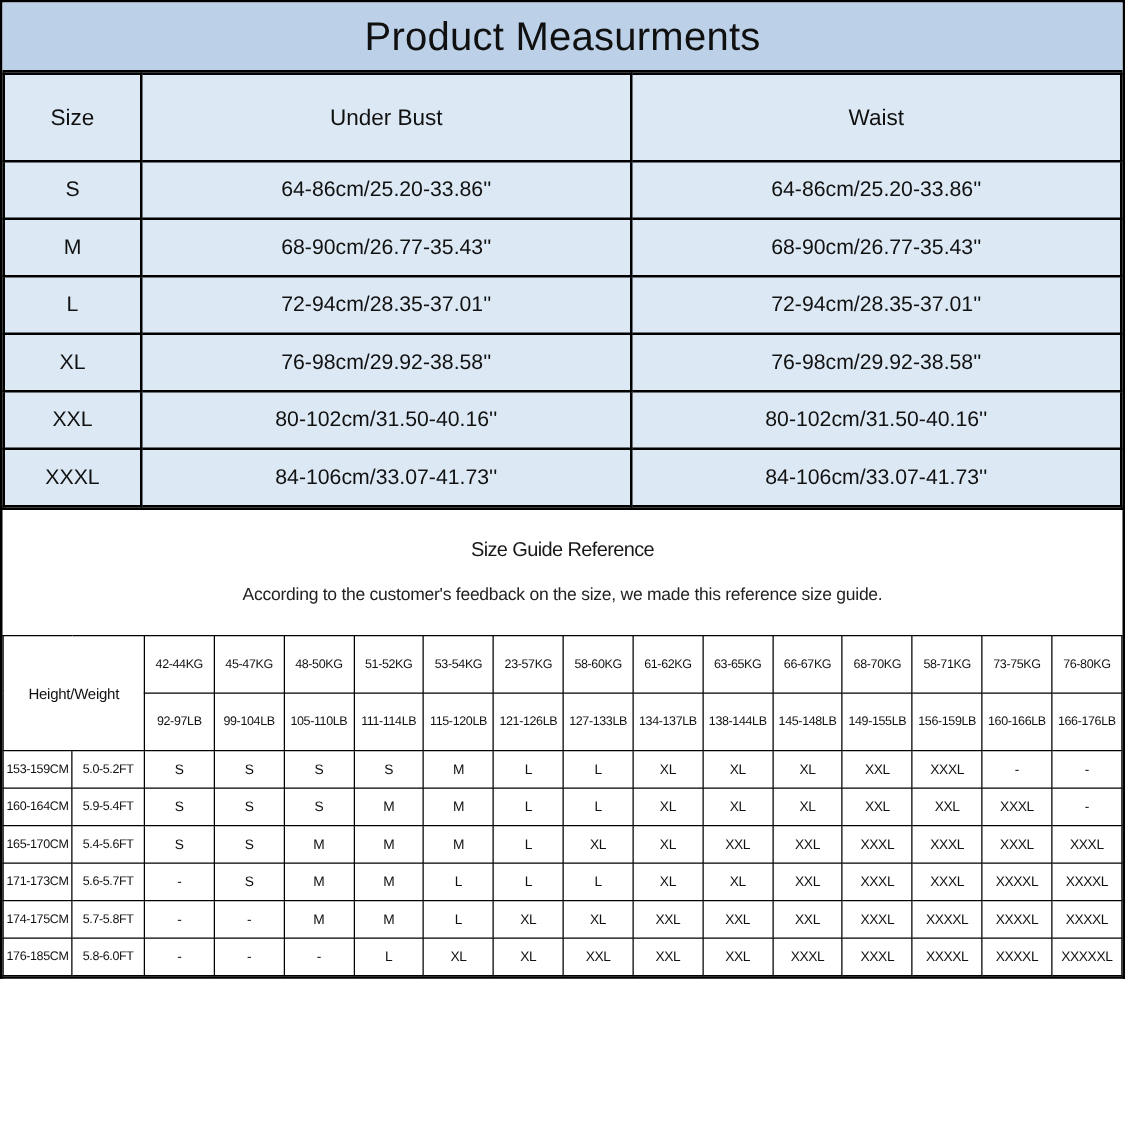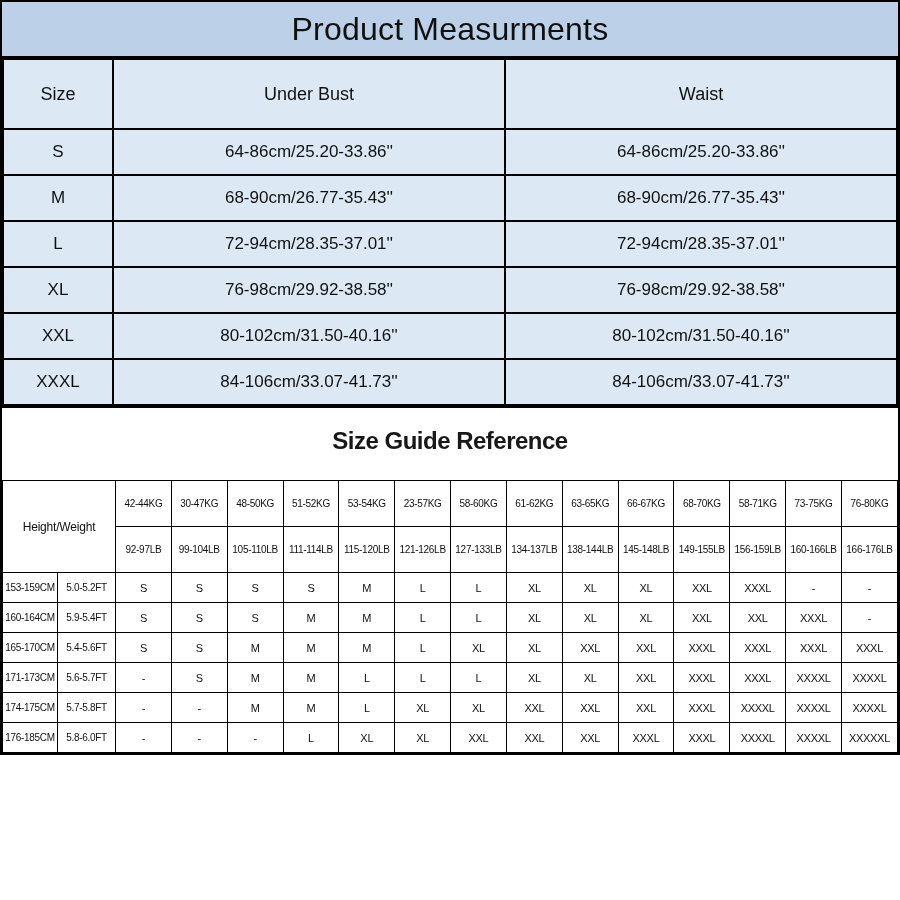--- a/index.html
+++ b/index.html
@@ -38,22 +38,22 @@
 
   
   .guide-section {
     border-left: 2px solid #000;
     border-right: 2px solid #000;
     border-bottom: 2px solid #000;
     padding-top: 18px;
     text-align: center;
   }
   .guide-title {
-    font-size: 24px;
-    font-weight: bold;
+    font-size: 16px;
+    font-weight: normal;
     letter-spacing: -0.5px;
     line-height: 30px;
     color: #181818;
   }
   .guide-subtitle {
     margin-top: 10px;
     font-size: 14px;
     letter-spacing: -0.2px;
     line-height: 18px;
     color: #222;
@@ -135,20 +135,21 @@
             <td>XXXL</td>
             <td>84-106cm/33.07-41.73''</td>
             <td>84-106cm/33.07-41.73''</td>
           </tr>
         </tbody>
     </table>
   </section>
 
   <section class="guide-section">
     <h2 class="guide-title">Size Guide Reference</h2>
+    <p class="guide-subtitle">According to the customer's feedback on the size,  we made this reference size guide.</p>
 
     <table class="guide-table">
       <colgroup>
         <col class="col-cm">
           <col class="col-ft">
         <col>
           <col>
           <col>
           <col>
           <col>
@@ -159,21 +160,21 @@
           <col>
           <col>
           <col>
           <col>
           <col>
       </colgroup>
       <thead>
         <tr>
           <th class="corner" rowspan="2" colspan="2">Height/Weight</th>
         <th>42-44KG</th>
-            <th>30-47KG</th>
+            <th>45-47KG</th>
             <th>48-50KG</th>
             <th>51-52KG</th>
             <th>53-54KG</th>
             <th>23-57KG</th>
             <th>58-60KG</th>
             <th>61-62KG</th>
             <th>63-65KG</th>
             <th>66-67KG</th>
             <th>68-70KG</th>
             <th>58-71KG</th>

